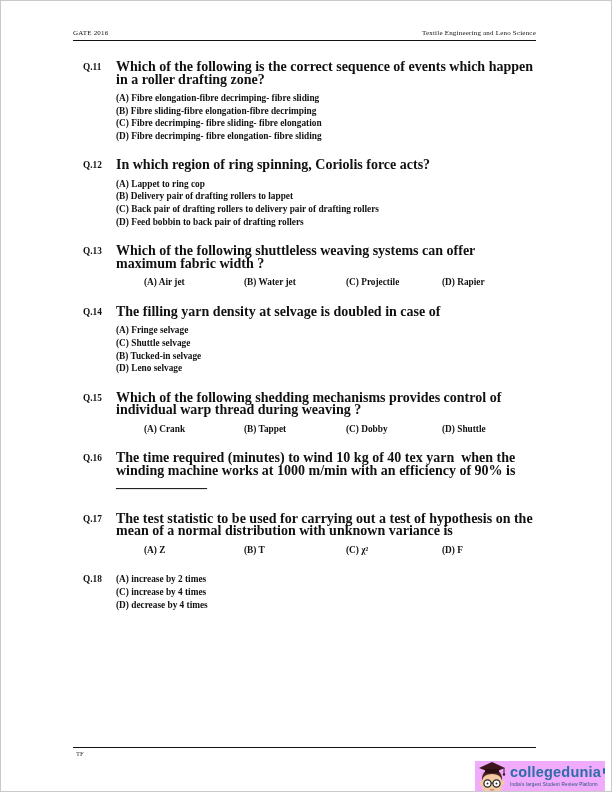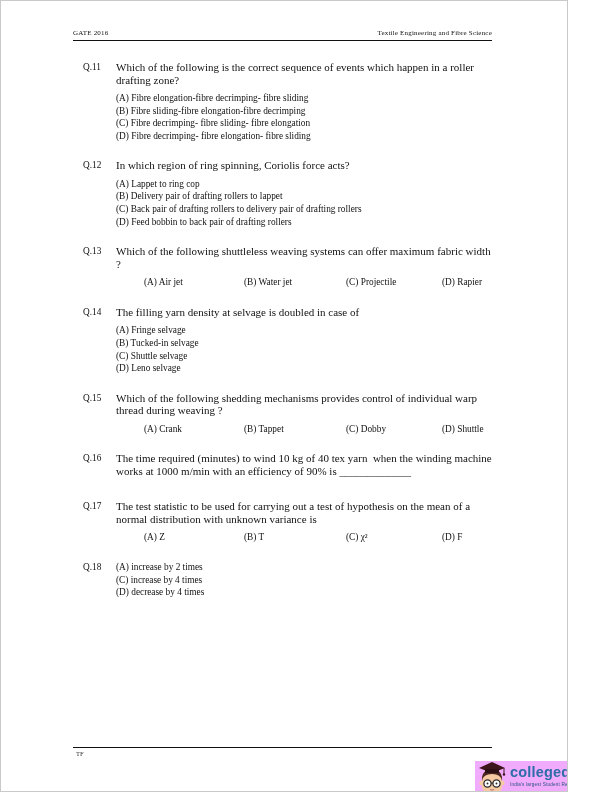--- a/index.html
+++ b/index.html
@@ -1,18 +1,18 @@
 <!DOCTYPE html>
 <html><head>
 <meta charset="utf-8">
 <style>
   html,body{margin:0;padding:0;background:#ffffff;}
   .page{
     position:relative;
-    width:568px;height:792px;
+    width:612px;height:792px;
     box-sizing:border-box;
     background:#ffffff;
     border:1px solid #c9c9c9;
     font-family:"Liberation Serif","DejaVu Serif",serif;
     color:#111111;
     overflow:hidden;
   }
   
   .header{
     position:absolute;left:72px;right:75px;top:28px;
@@ -21,28 +21,29 @@
     border-bottom:1.2px solid #111;
     padding-bottom:3px;
   }
   
   .content{
     position:absolute;left:82px;right:73px;top:60px;
   }
   .question{
     display:flex;
     margin-bottom:17px;
+    font-weight:bold;
   }
   .q-label{
     flex:0 0 33px;
     font-size:9.3px;line-height:12.5px;
   }
   .q-body{flex:1;min-width:0;}
   .q-text{
-    font-size:11px;line-height:12.5px;
+    font-size:14px;line-height:12.5px;
     margin:0 0 6px 0;
     white-space:pre-wrap;
   }
   .options{font-size:9.3px;line-height:12.6px;}
   .options.stacked .option{display:block;}
   .options.inline{
     display:grid;
     grid-template-columns:100px 102px 96px auto;
     margin-top:4px;
     padding-left:28px;
@@ -78,21 +79,21 @@
     font-size:4.6px;color:#27527e;margin-top:1.5px;letter-spacing:.2px;
   }
 </style>
 </head>
 <body>
 
 <div class="page">
 
   <div class="header">
     <span>GATE 2016</span>
-    <span>Textile Engineering and Fibre Science</span>
+    <span>Textile Engineering and Leno Science</span>
   </div>
 
   <main class="content" id="questions">
       <div class="question">
         <span class="q-label">Q.11</span>
         <div class="q-body">
           <div class="q-text">Which of the following is the correct sequence of events which happen in a roller drafting zone?</div>
           <div class="options stacked">
             <span class="option">(A) Fibre elongation-fibre decrimping- fibre sliding</span>
             <span class="option">(B) Fibre sliding-fibre elongation-fibre decrimping</span>
@@ -124,22 +125,22 @@
             <span class="option">(D) Rapier</span>
           </div>
         </div>
       </div>
       <div class="question">
         <span class="q-label">Q.14</span>
         <div class="q-body">
           <div class="q-text">The filling yarn density at selvage is doubled in case of</div>
           <div class="options stacked">
             <span class="option">(A) Fringe selvage</span>
+            <span class="option">(C) Shuttle selvage</span>
             <span class="option">(B) Tucked-in selvage</span>
-            <span class="option">(C) Shuttle selvage</span>
             <span class="option">(D) Leno selvage</span>
           </div>
         </div>
       </div>
       <div class="question">
         <span class="q-label">Q.15</span>
         <div class="q-body">
           <div class="q-text">Which of the following shedding mechanisms provides control of individual warp thread during weaving ?</div>
           <div class="options inline">
             <span class="option">(A) Crank</span>

